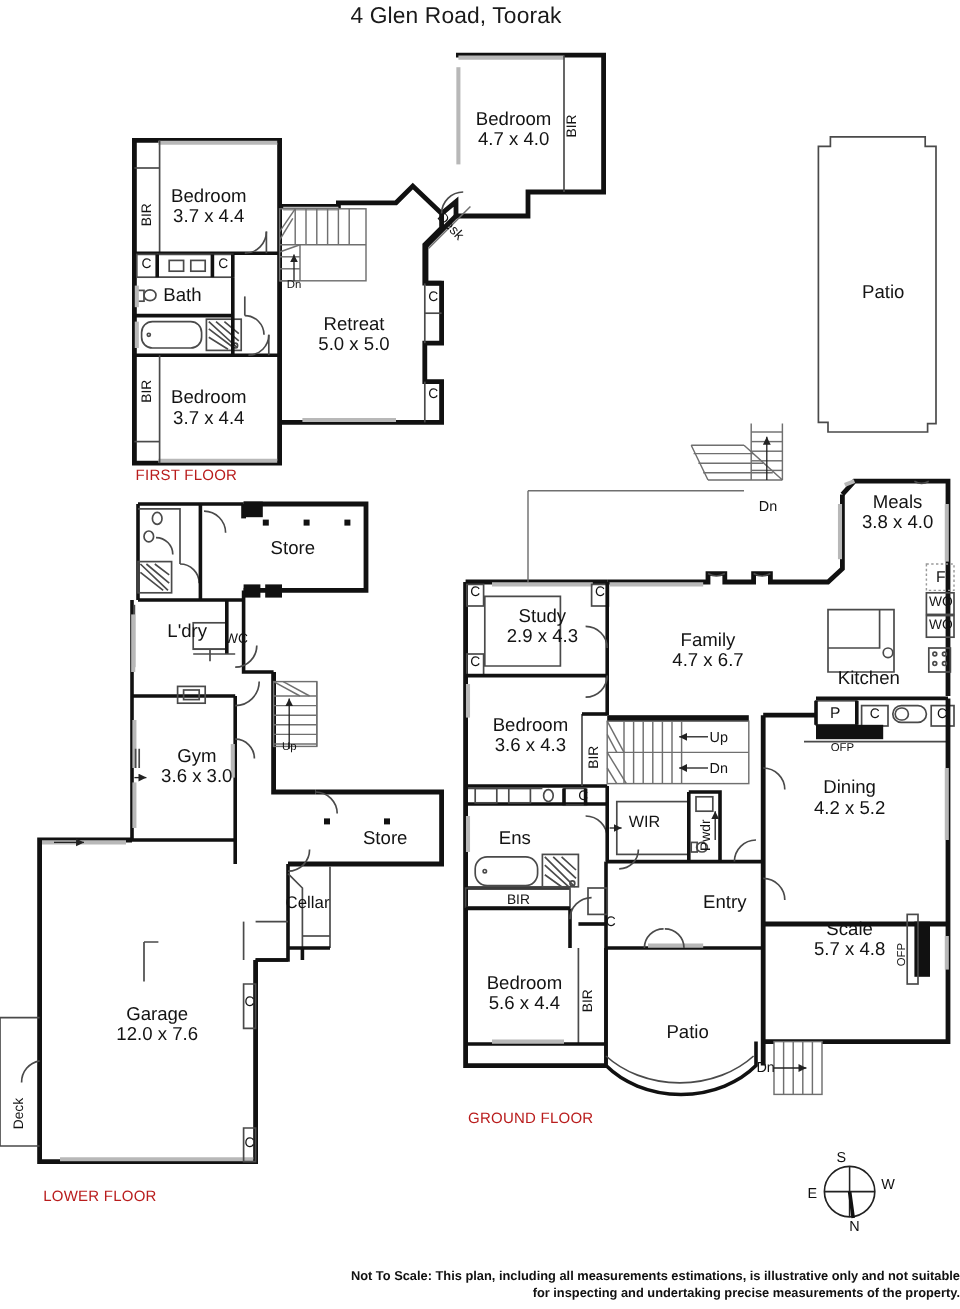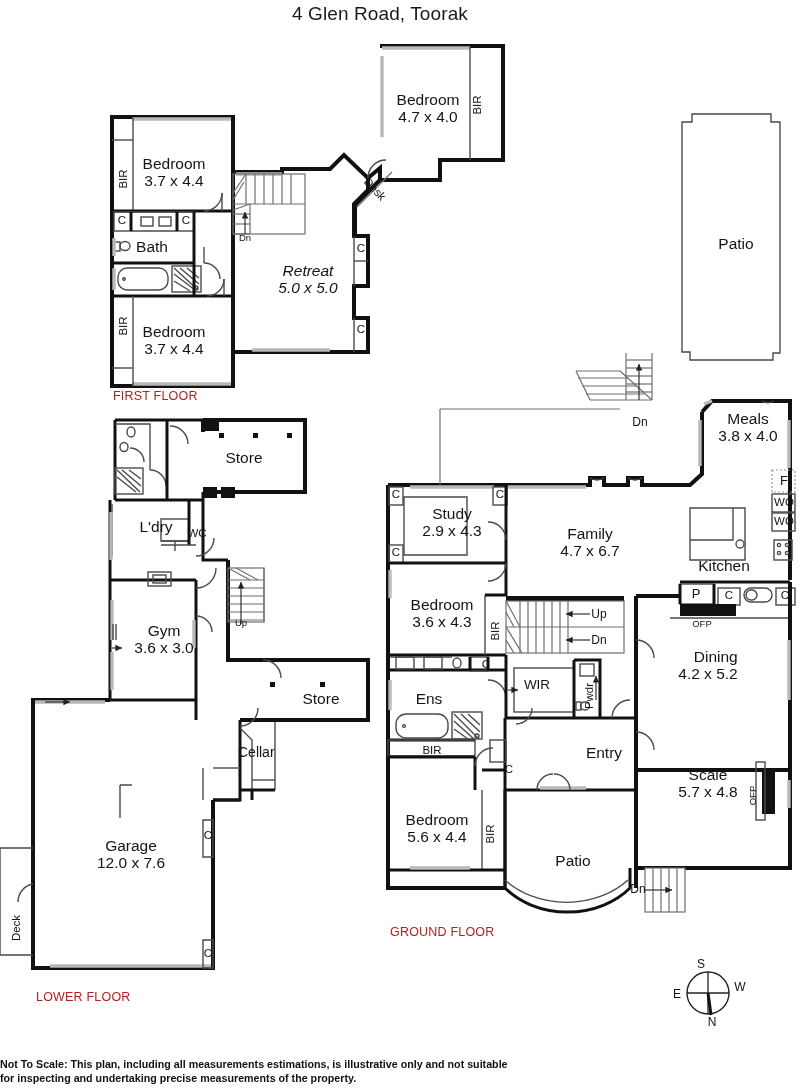--- a/index.html
+++ b/index.html
@@ -15,21 +15,21 @@
     font-size:19px;color:#1a1a1a;letter-spacing:.1px;
   }
   .room{font-size:15.5px;color:#141414;text-align:center;transform:translateX(-50%);}
   .room .dim{display:block;font-size:15.5px;margin-top:-1px;}
   .small{font-size:11.5px;color:#141414;text-align:center;transform:translateX(-50%);}
   .tiny{font-size:9.5px;color:#141414;text-align:center;transform:translateX(-50%);}
   .floorlbl{font-size:12.5px;color:#b91c1c;letter-spacing:.2px;}
   .rot90{transform:translateX(-50%) rotate(-90deg);}
   .compass{font-size:12px;color:#111;text-align:center;transform:translateX(-50%);}
   .foot{
-    position:absolute;left:0;width:800px;text-align:left;
+    position:absolute;left:0;width:800px;text-align:right;
     font-size:10.7px;font-weight:bold;color:#111;line-height:1.28;
   }
 </style>
 </head>
 <body>
 
 <svg id="plan" viewBox="0 0 800 1091">
   <defs>
     <style>
       .w   { stroke:#111; stroke-width:4;   fill:none; }
@@ -406,21 +406,21 @@
   <span>Bedroom</span>
   <span class="dim">3.7 x 4.4</span>
 </div>
 <div class="txt room" style="left:152px;top:238px;">
   <span>Bath</span>
 </div>
 <div class="txt room" style="left:174px;top:323px;">
   <span>Bedroom</span>
   <span class="dim">3.7 x 4.4</span>
 </div>
-<div class="txt room" style="left:308px;top:262px;font-style:italic;">
+<div class="txt room" style="left:295px;top:262px;">
   <span>Retreat</span>
   <span class="dim">5.0 x 5.0</span>
 </div>
 <div class="txt room" style="left:428px;top:91px;">
   <span>Bedroom</span>
   <span class="dim">4.7 x 4.0</span>
 </div>
 <div class="txt small rot90" style="left:123px;top:173px;">BIR</div>
 <div class="txt small rot90" style="left:123px;top:320px;">BIR</div>
 <div class="txt small rot90" style="left:477px;top:99px;">BIR</div>
@@ -476,21 +476,21 @@
   <span>Family</span>
   <span class="dim">4.7 x 6.7</span>
 </div>
 <div class="txt room" style="left:724px;top:557px;">
   <span>Kitchen</span>
 </div>
 <div class="txt room" style="left:748px;top:410px;">
   <span>Meals</span>
   <span class="dim">3.8 x 4.0</span>
 </div>
-<div class="txt room" style="left:708px;top:648px;text-align:right;">
+<div class="txt room" style="left:708px;top:648px;">
   <span>Dining</span>
   <span class="dim">4.2 x 5.2</span>
 </div>
 <div class="txt room" style="left:708px;top:766px;">
   <span>Scale</span>
   <span class="dim">5.7 x 4.8</span>
 </div>
 <div class="txt room" style="left:572px;top:744px;margin-left:32px;">
   <span>Entry</span>
 </div>

